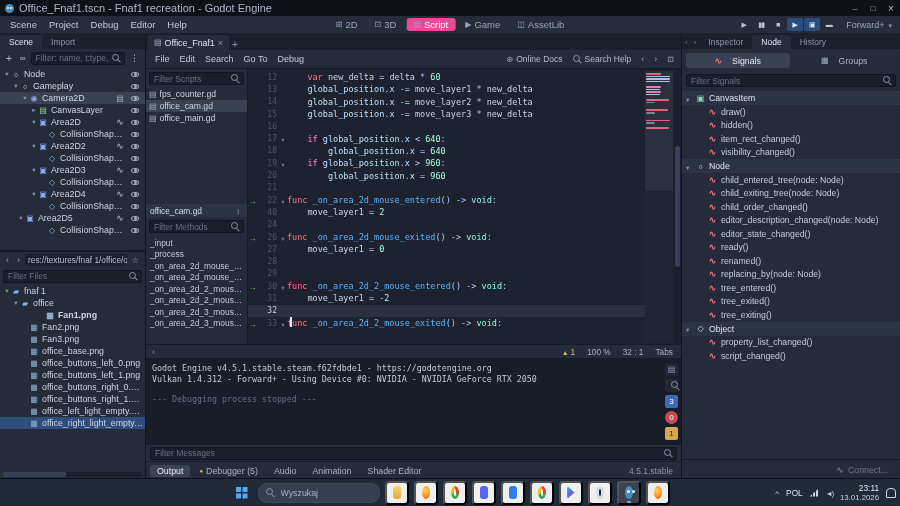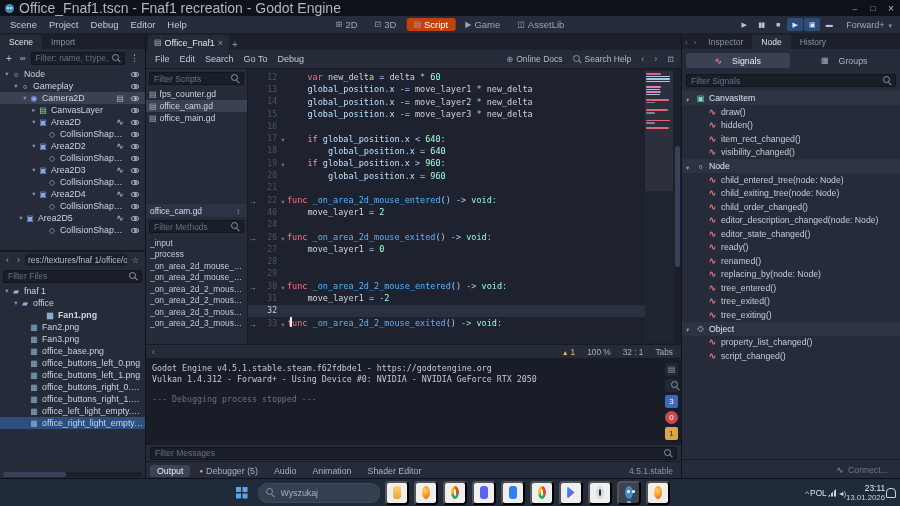--- a/index.html
+++ b/index.html
@@ -2,32 +2,32 @@
 <html><head>
 <meta charset="utf-8">
 <style>
   html,body{margin:0;padding:0;background:#000;}
   #root{position:relative;width:900px;height:506px;background:#10141c;font-family:"Liberation Sans",sans-serif;color:#c9d0dd;font-size:9.5px;overflow:hidden;}
 
   
   .titlebar{position:absolute;top:0;left:0;right:0;height:16px;background:#0e1118;display:flex;align-items:center;}
   .godot-logo{width:9px;height:9px;border-radius:50%;background:#478cbf;margin:0 5px 0 5px;position:relative;}
   .godot-logo::after{content:"";position:absolute;width:2px;height:2px;background:#fff;border-radius:50%;top:3px;left:2px;box-shadow:3px 0 0 #fff;}
-  .wtitle{font-size:14px;color:#aeb6c6;}
+  .wtitle{font-size:11px;color:#aeb6c6;}
   .winbtns{margin-left:auto;display:flex;}
   .wb{width:18px;height:16px;display:flex;align-items:center;justify-content:center;color:#b6bdcb;font-size:8px;}
   .wb-min::before{content:"–";} .wb-max::before{content:"□";} .wb-close::before{content:"×";font-size:10px;}
 
   
   .topbar{position:absolute;top:16px;left:0;right:0;height:17px;background:#262c3a;border-bottom:1px solid #141823;display:flex;align-items:center;}
   .menus{display:flex;padding-left:4px;}
   .menu-item{padding:0 6px;color:#c3cad8;font-size:9.5px;}
   .workspaces{position:absolute;left:50%;transform:translateX(-50%);display:flex;gap:3px;align-items:center;height:100%;}
   .ws{display:flex;align-items:center;gap:3px;background:none;border:0;color:#9aa5bb;font:9.5px "Liberation Sans",sans-serif;padding:1px 7px;border-radius:3px;}
-  .ws.active{color:#ffffff;background:#c2410c;}
+  .ws.active{color:#ffffff;background:#ec4899;}
   .wsic{font-size:8px;color:#8fa6c8;}
   .playbar{position:absolute;right:2px;top:0;bottom:0;display:flex;align-items:center;gap:1px;}
   .pc{width:16px;height:13px;display:flex;align-items:center;justify-content:center;background:none;border:0;color:#b9c3d4;font-size:7px;border-radius:2px;}
   .pc.active{background:#2c4c7c;color:#dbe7fa;}
   .renderer{display:flex;align-items:center;gap:4px;color:#9aa5bb;font-size:9px;padding:0 6px 0 8px;}
   .chev-down::before{content:"▾";font-size:7px;color:#8a93a6;}
 
   
   .inputwrap{position:relative;display:flex;align-items:center;}
   .ginput{width:100%;height:13px;background:#191e29;border:1px solid #11151e;border-radius:2px;color:#cfd6e3;font:8.5px "Liberation Sans",sans-serif;padding:0 14px 0 4px;outline:none;box-sizing:border-box;}
@@ -206,21 +206,21 @@
   .agl.ic-firefox,.agl.ic-firefox-2{background:radial-gradient(circle at 35% 35%,#ffd567,#ff8c1a 60%,#e8590c);border-radius:50%;}
   .agl.ic-chrome,.agl.ic-chrome-2{background:conic-gradient(#ea4335 0 120deg,#34a853 0 240deg,#fbbc05 0 360deg);border-radius:50%;}
   .agl.ic-chrome::after,.agl.ic-chrome-2::after{content:"";position:absolute;inset:3px;background:#4a90e2;border:1.5px solid #fff;border-radius:50%;}
   .agl.ic-discord{background:#5865f2;}
   .agl.ic-vscode{background:#2f80ed;}
   .agl.ic-google-play{background:linear-gradient(135deg,#00c4ff,#5a67f2 50%,#ff3a44);clip-path:polygon(8% 0,100% 50%,8% 100%);}
   .agl.ic-github{background:#d7dde6;border-radius:50%;}
   .agl.ic-github::after{content:"";position:absolute;inset:3px;background:#20242c;border-radius:50%;}
   .agl.ic-godot{background:#478cbf;border-radius:50%;}
   .agl.ic-godot::after{content:"";position:absolute;width:3px;height:3px;background:#fff;border-radius:50%;top:4px;left:2.5px;box-shadow:5px 0 0 #fff;}
-  .tray{position:absolute;right:4px;top:0;bottom:0;display:flex;align-items:center;gap:1px;}
+  .tray{position:absolute;right:4px;top:0;bottom:0;display:flex;align-items:center;gap:7px;}
   .tray-chevron::before{content:"^";color:#cfd6e3;font-size:8px;}
   .tray-lang{font-size:8.3px;color:#dfe4ee;}
   .tray-net{width:9px;height:8px;background:repeating-linear-gradient(90deg,#cfd6e3 0 1.6px,transparent 1.6px 3.2px);clip-path:polygon(0 100%,100% 0,100% 100%);}
   .tray-vol::before{content:"◄)";font-size:7px;color:#cfd6e3;letter-spacing:-1px;}
   .clock{display:flex;flex-direction:column;align-items:flex-end;line-height:9px;}
   .clock .t{font-size:8.3px;color:#e6ebf3;}
   .clock .d{font-size:7.8px;color:#cdd4e0;}
   .tray-bell{width:8px;height:8px;border:1px solid #cfd6e3;border-radius:4px 4px 1px 1px;}
 </style>
 </head>

